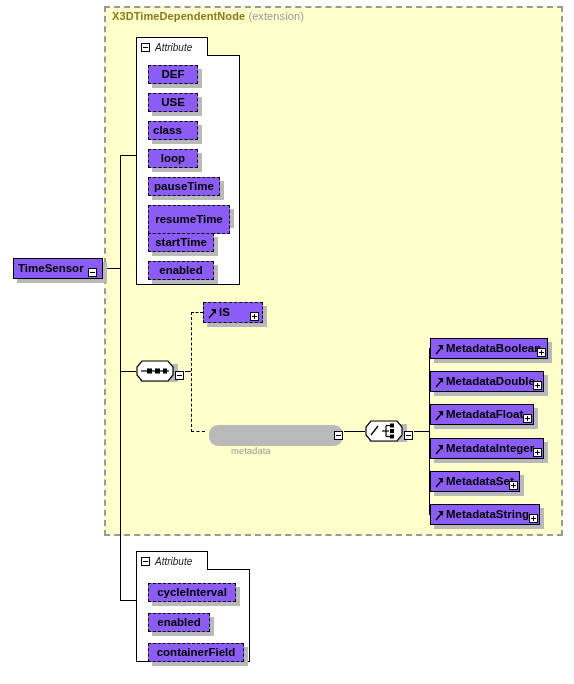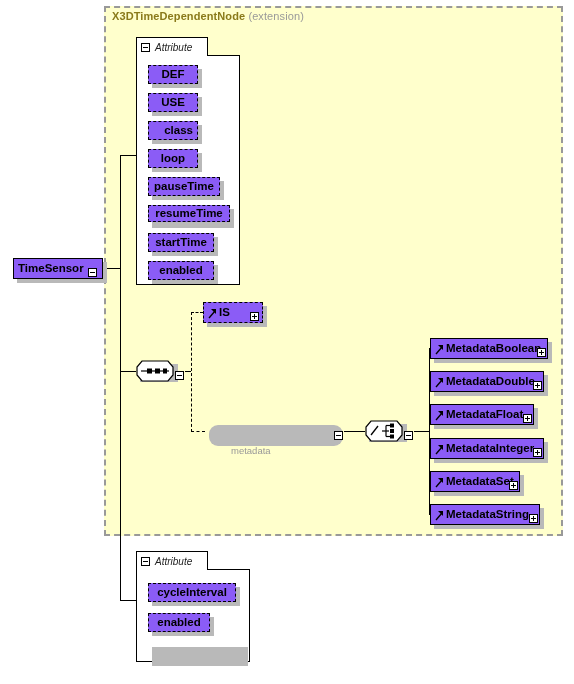--- a/index.html
+++ b/index.html
@@ -226,36 +226,36 @@
   <div class="nodebox dashed" style="left:148px; top:65px; width:50px; height:19px; justify-content:center;">
     <span class="lbl">DEF</span>
   </div>
 
   <div class="shadow" style="left:152px; top:97px; width:50px; height:19px;"></div>
   <div class="nodebox dashed" style="left:148px; top:93px; width:50px; height:19px; justify-content:center;">
     <span class="lbl">USE</span>
   </div>
 
   <div class="shadow" style="left:152px; top:125px; width:50px; height:19px;"></div>
-  <div class="nodebox dashed" style="left:148px; top:121px; width:50px; height:19px; justify-content:flex-end;">
+  <div class="nodebox dashed" style="left:148px; top:121px; width:50px; height:19px; justify-content:flex-start;">
     <span class="lbl">class</span>
   </div>
 
   <div class="shadow" style="left:152px; top:153px; width:50px; height:19px;"></div>
   <div class="nodebox dashed" style="left:148px; top:149px; width:50px; height:19px; justify-content:center;">
     <span class="lbl">loop</span>
   </div>
 
   <div class="shadow" style="left:152px; top:181px; width:72px; height:19px;"></div>
   <div class="nodebox dashed" style="left:148px; top:177px; width:72px; height:19px; justify-content:center;">
     <span class="lbl">pauseTime</span>
   </div>
 
   <div class="shadow" style="left:152px; top:209px; width:82px; height:19px;"></div>
-  <div class="nodebox dashed" style="left:148px; top:205px; width:82px; height:17px; justify-content:center;">
+  <div class="nodebox dashed" style="left:148px; top:205px; width:82px; height:29px; justify-content:center;">
     <span class="lbl">resumeTime</span>
   </div>
 
   <div class="shadow" style="left:152px; top:237px; width:66px; height:19px;"></div>
   <div class="nodebox dashed" style="left:148px; top:233px; width:66px; height:19px; justify-content:center;">
     <span class="lbl">startTime</span>
   </div>
 
   <div class="shadow" style="left:152px; top:265px; width:66px; height:19px;"></div>
   <div class="nodebox dashed" style="left:148px; top:261px; width:66px; height:19px; justify-content:center;">
@@ -428,14 +428,17 @@
   <div class="nodebox dashed" style="left:148px; top:583px; width:88px; height:19px; justify-content:center;">
     <span class="lbl">cycleInterval</span>
   </div>
 
   <div class="shadow" style="left:152px; top:617px; width:62px; height:19px;"></div>
   <div class="nodebox dashed" style="left:148px; top:613px; width:62px; height:19px; justify-content:center;">
     <span class="lbl">enabled</span>
   </div>
 
   <div class="shadow" style="left:152px; top:647px; width:96px; height:19px;"></div>
+  <div class="nodebox dashed" style="left:148px; top:643px; width:96px; height:19px; justify-content:center;">
+    <span class="lbl">containerField</span>
+  </div>
 
 </div>
 
 </body></html>

